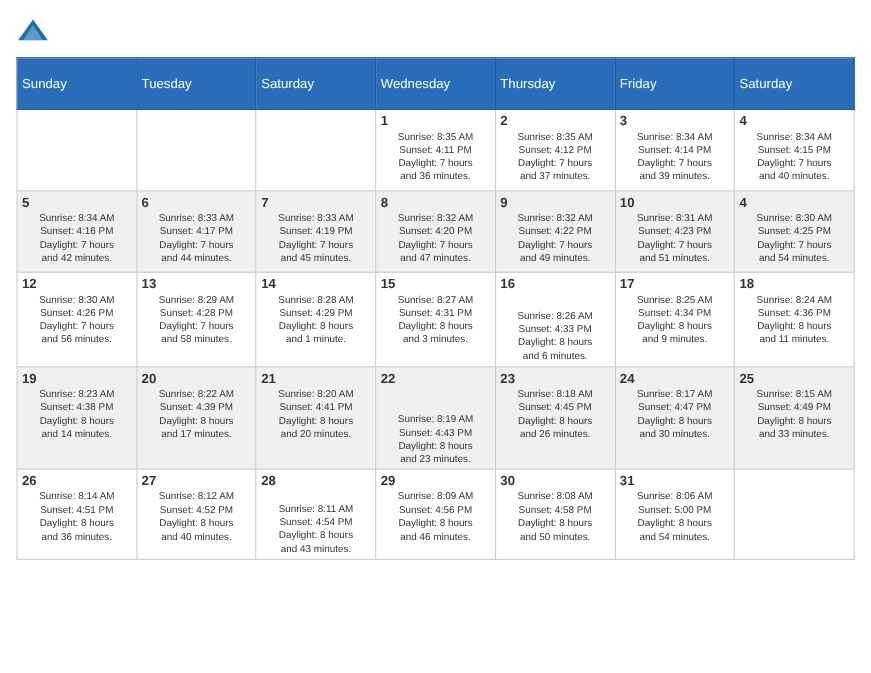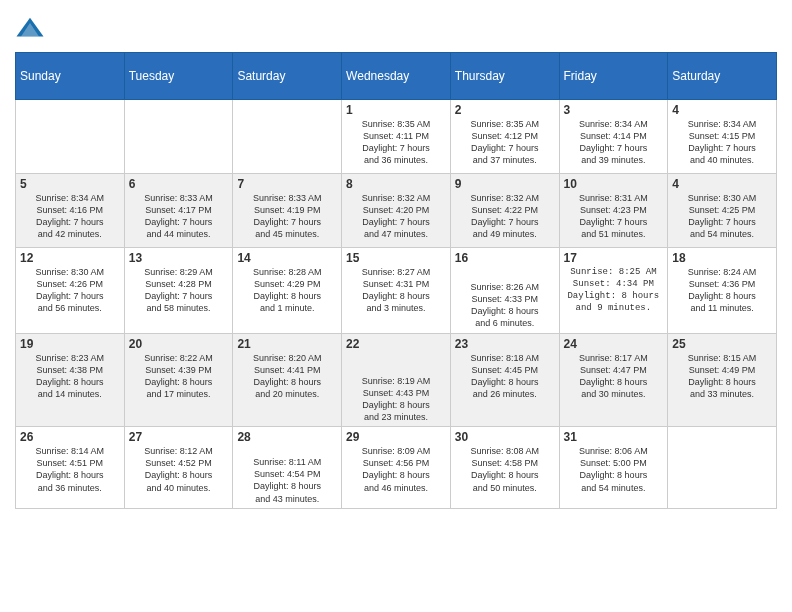--- a/index.html
+++ b/index.html
@@ -247,21 +247,21 @@
           </td>
           <td>
             <span class="day-num">16</span>
             <div class="day-info" style="white-space: pre-line; margin-top: 16px;">Sunrise: 8:26 AM
 Sunset: 4:33 PM
 Daylight: 8 hours
 and 6 minutes.</div>
           </td>
           <td>
             <span class="day-num">17</span>
-            <div class="day-info" style="white-space: pre-line; font-family: Liberation Mono, monospace;">Sunrise: 8:25 AM
+            <div class="day-info" style="white-space: pre-line;">Sunrise: 8:25 AM
 Sunset: 4:34 PM
 Daylight: 8 hours
 and 9 minutes.</div>
           </td>
           <td>
             <span class="day-num">18</span>
             <div class="day-info" style="white-space: pre-line;">Sunrise: 8:24 AM
 Sunset: 4:36 PM
 Daylight: 8 hours
 and 11 minutes.</div>

